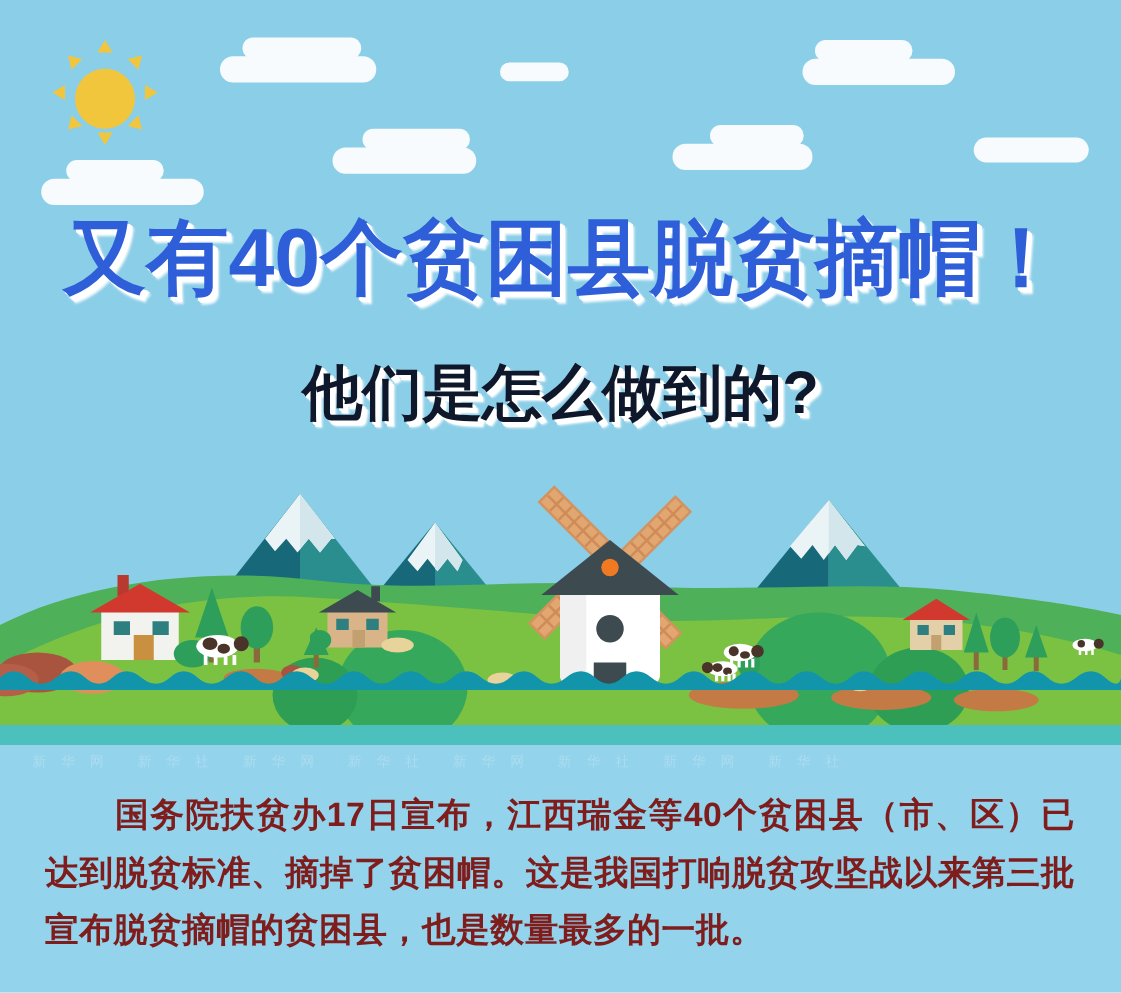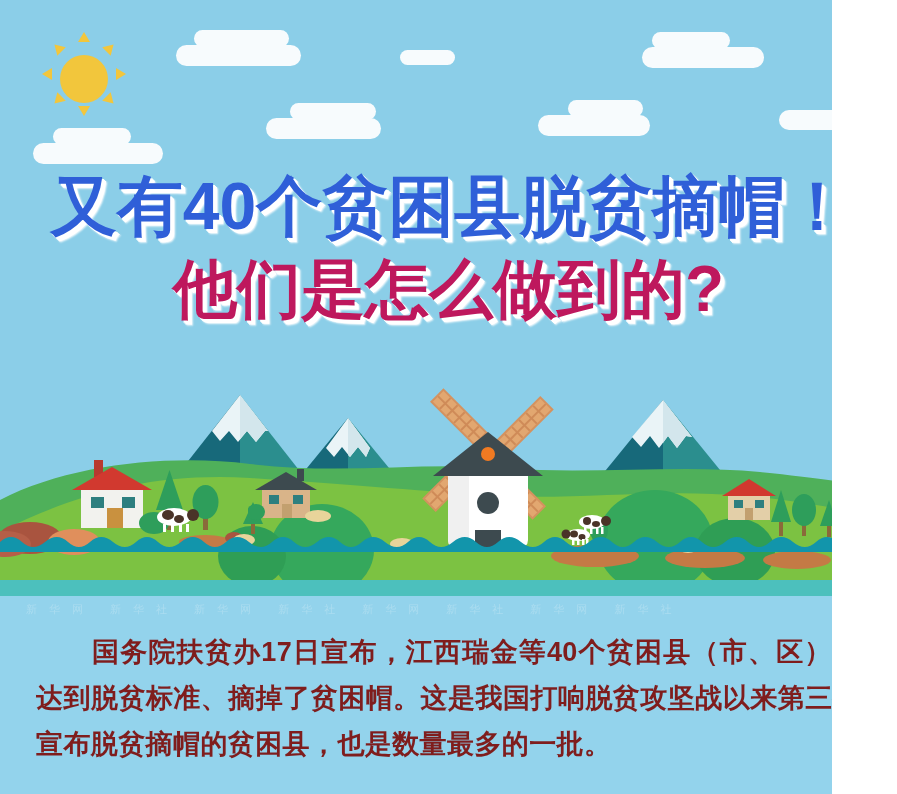--- a/index.html
+++ b/index.html
@@ -6,21 +6,21 @@
   html, body {
     margin: 0;
     padding: 0;
     background: #ffffff;
   }
   body {
     font-family: "Liberation Sans", "DejaVu Sans", sans-serif;
   }
   #poster {
     position: relative;
-    width: 832px;
+    width: 897px;
     height: 794px;
     overflow: hidden;
     background: #8dcfe8;
   }
 
   
   .sky {
     position: absolute;
     left: 0; top: 0;
     width: 897px;
@@ -98,25 +98,25 @@
     letter-spacing: 0px;
     line-height: 76px;
     color: #2f5fd8;
     text-shadow:
        2px 2px 0 #ffffff,  3px 3px 0 #ffffff,
        4px 4px 0 #ffffff,  5px 5px 2px rgba(255,255,255,0.9);
     white-space: nowrap;
     padding-left: 4px;
   }
   .t-line2 {
-    margin-top: 8px;
-    font-size: 64px;
+    margin-top: 34px;
+    font-size: 48px;
     font-weight: bold;
     line-height: 74px;
-    color: #be185d;
+    color: #0f172a;
     text-shadow:
        2px 2px 0 #ffffff,  3px 3px 0 #ffffff,
        4px 4px 0 #ffffff,  5px 5px 2px rgba(255,255,255,0.9);
     white-space: nowrap;
   }
 
   
   .body-panel {
     position: absolute;
     left: 0; top: 596px;

